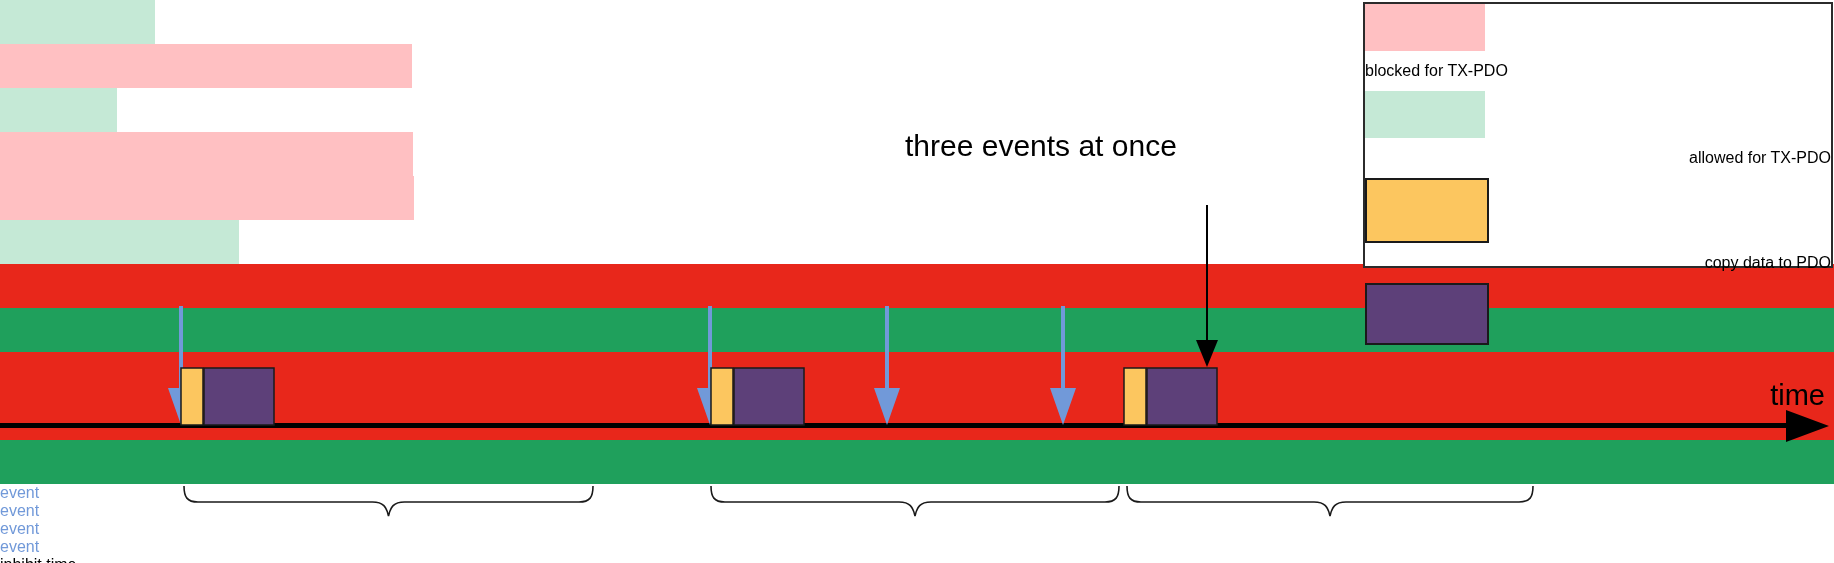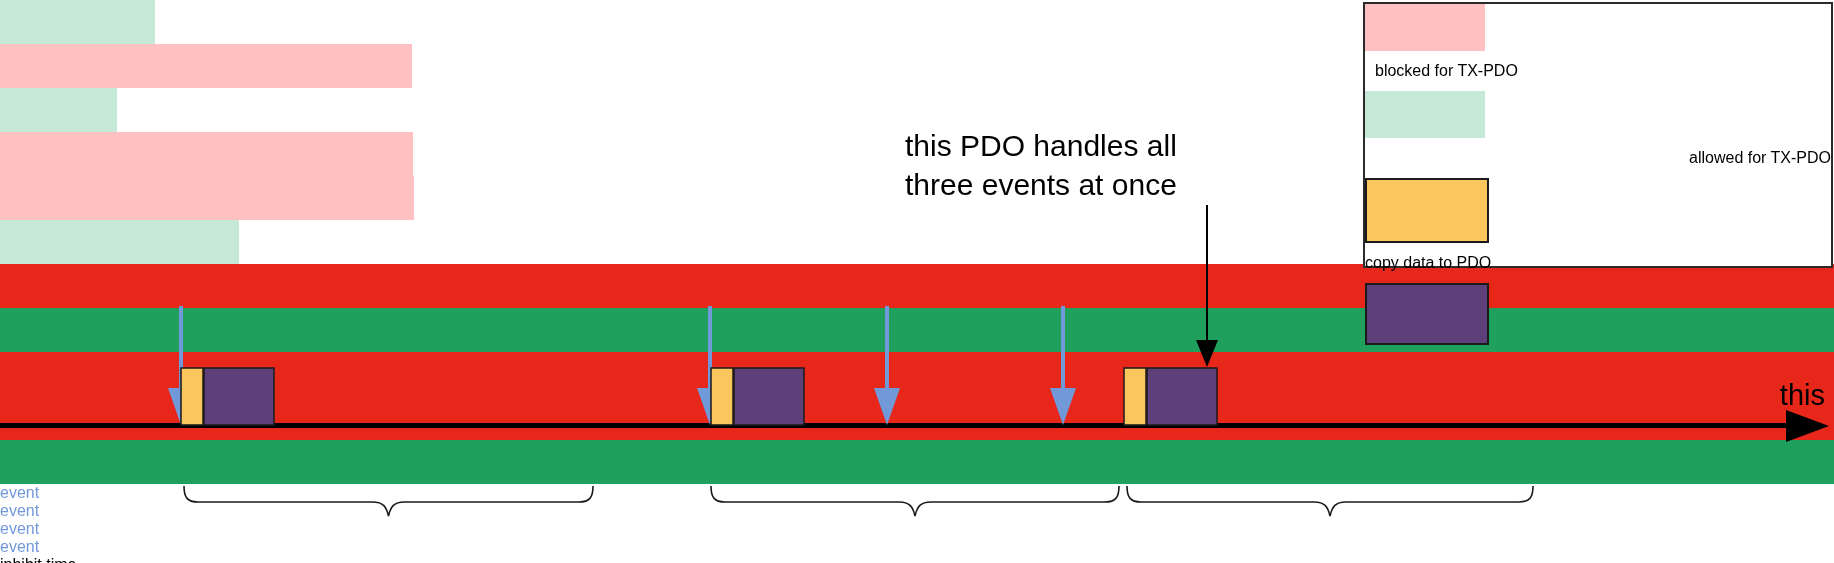--- a/index.html
+++ b/index.html
@@ -69,29 +69,28 @@
 
   <div id="labels-layer">
       <div style="left: 81px; top: 261px; color: rgb(113, 153, 217);">event</div>
       <div style="left: 610px; top: 261px; color: rgb(113, 153, 217);">event</div>
       <div style="left: 787px; top: 261px; color: rgb(113, 153, 217);">event</div>
       <div style="left: 963px; top: 261px; color: rgb(113, 153, 217);">event</div>
       <div style="left: 258.5px; top: 521px;">inhibit time</div>
     </div>
 
   <div class="annotation" id="annotation" style="left: 905px; top: 126px;">
-    <div>this PDO handles all</div>
     <div>three events at once</div>
   </div>
 
-  <div class="time-label" id="time-label" style="left: 1680px; width: 145px; top: 380px;">this</div>
+  <div class="time-label" id="time-label" style="left: 1680px; width: 145px; top: 380px;">time</div>
 
   <div class="legend" id="legend" style="left: 1363px; top: 2px; width: 470px; height: 266px;">
       <div style="left: 19px; top: 11px; width: 120px; height: 47px; background: rgb(255, 192, 194);"></div>
-      <div style="left: 155px; top: 14.5px; height: 40px; line-height: 40px; padding-left: 10px;">blocked for TX-PDO</div>
+      <div style="left: 155px; top: 14.5px; height: 40px; line-height: 40px;">blocked for TX-PDO</div>
       <div style="left: 19px; top: 70px; width: 120px; height: 47px; background: rgb(197, 233, 214);"></div>
       <div style="left: 155px; top: 73.5px; height: 40px; line-height: 40px; text-align: right;">allowed for TX-PDO</div>
       <div style="left: 19px; top: 127px; width: 120px; height: 61px; background: rgb(252, 198, 95); border: 2px solid rgb(26, 26, 26);"></div>
-      <div style="left: 155px; top: 137.5px; height: 40px; line-height: 40px;">copy data to PDO</div>
+      <div style="left: 155px; top: 137.5px; height: 40px; line-height: 40px; text-align: right;">copy data to PDO</div>
       <div style="left: 19px; top: 200px; width: 120px; height: 58px; background: rgb(93, 64, 121); border: 2px solid rgb(26, 26, 26);"></div>
     </div>
 
 </div>
 
 </body></html>

